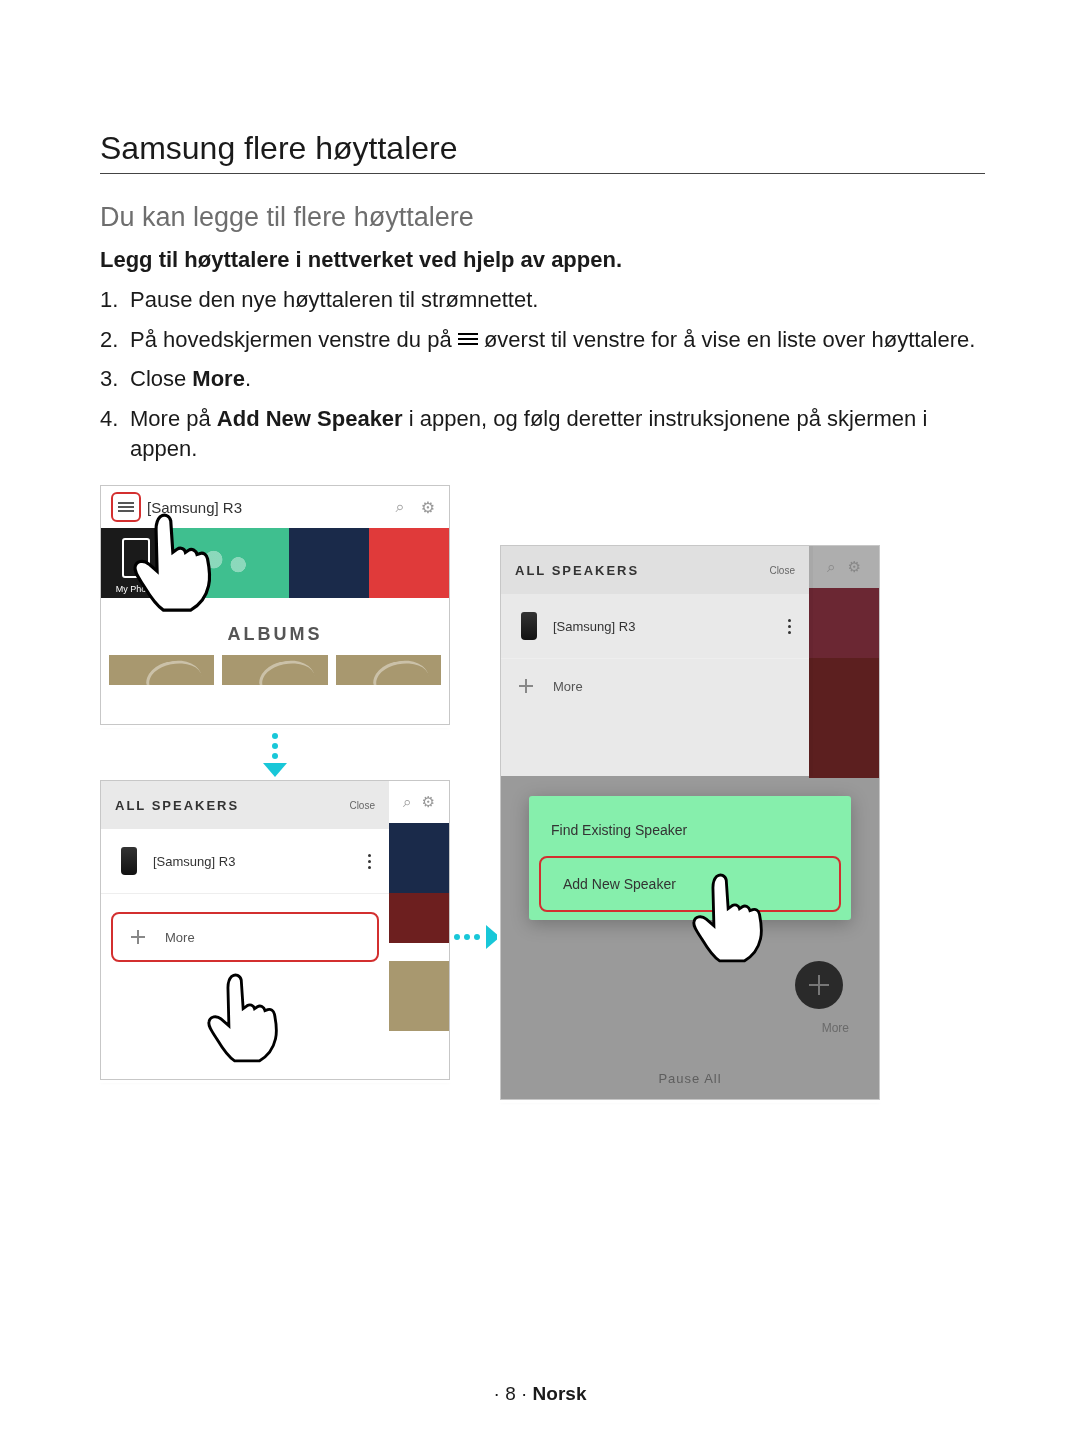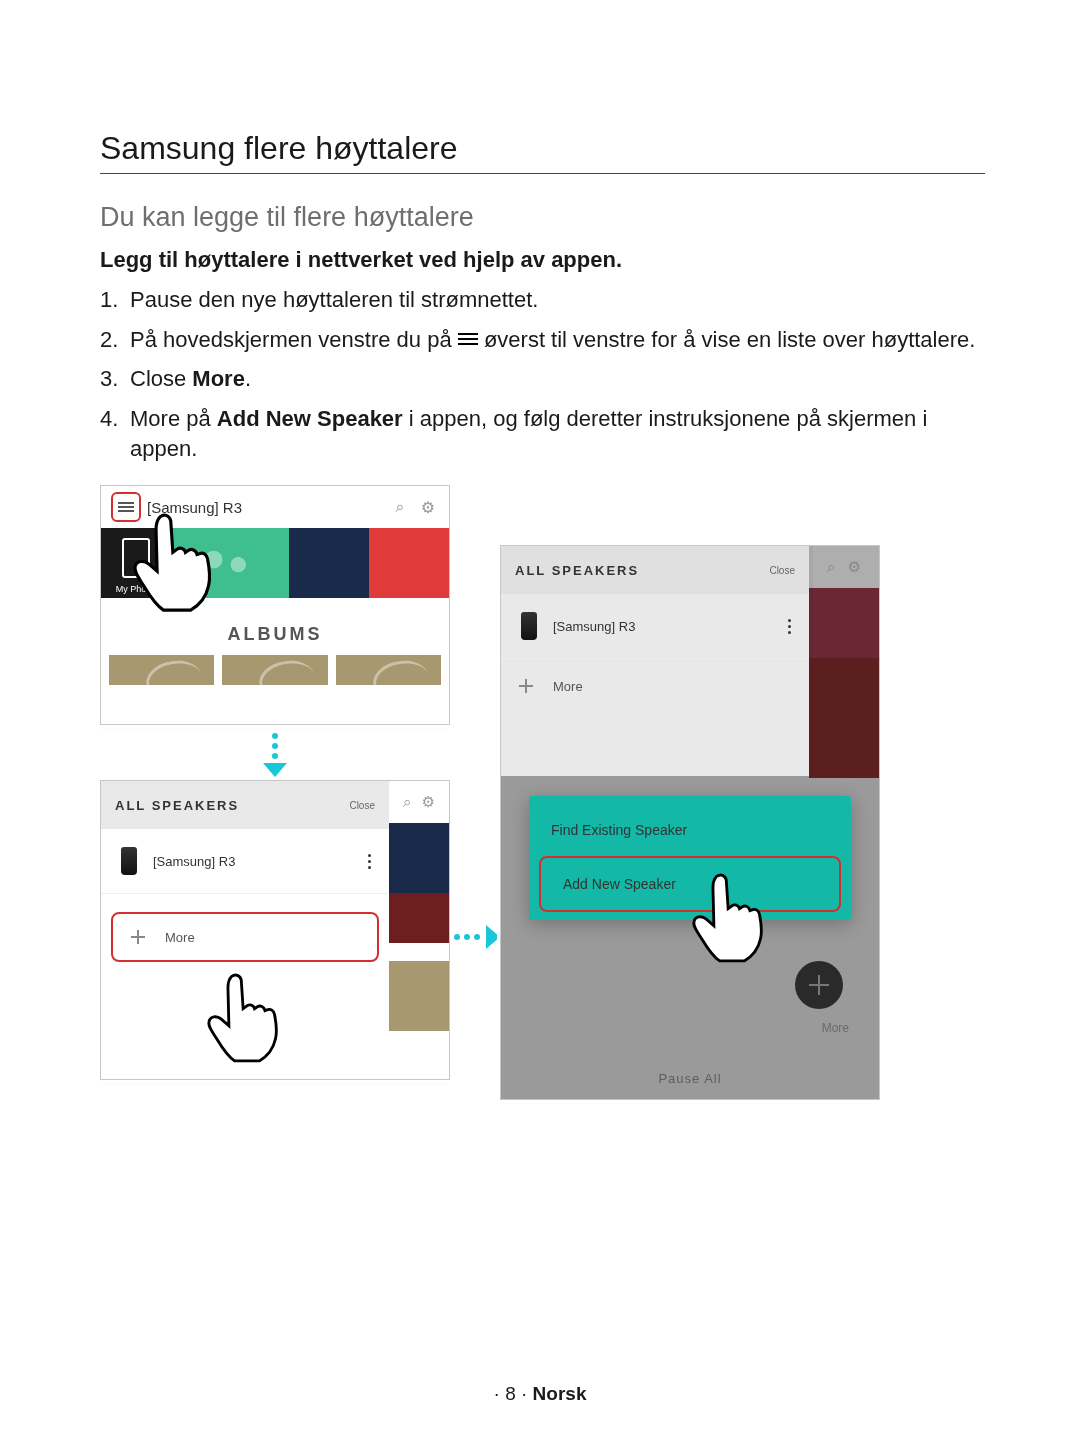--- a/index.html
+++ b/index.html
@@ -152,21 +152,21 @@
   }
   .s3-panel {
     position:absolute; left:0; top:0; right:70px; height:230px; background:#e9e9e9;
     box-shadow: 4px 0 0 rgba(0,0,0,.03);
   }
   .s3-panel .panel-head { background:#e0e0e0; }
   .s3-panel .more-simple {
     display:flex; align-items:center; padding:18px 16px; font-size:13px; color:#555;
   }
   .s3-popup {
-    position:absolute; left:28px; top:250px; right:28px; background:#14b8a6; border-radius:3px;
+    position:absolute; left:28px; top:250px; right:28px; background:#86efac; border-radius:3px;
     box-shadow:0 4px 18px rgba(0,0,0,.25); padding:8px 0;
   }
   .s3-popup .item { padding:18px 22px; font-size:14px; color:#333; }
   .s3-popup .hl { margin:0 10px; border:2px solid #d32f2f; border-radius:8px; }
   .s3-lowplus {
     position:absolute; right:36px; bottom:90px; width:48px; height:48px; border-radius:50%;
     background:#2a2a2a;
   }
   .s3-lowplus::before, .s3-lowplus::after { content:""; position:absolute; background:#777; }
   .s3-lowplus::before { left:23px; top:14px; width:2px; height:20px; }

